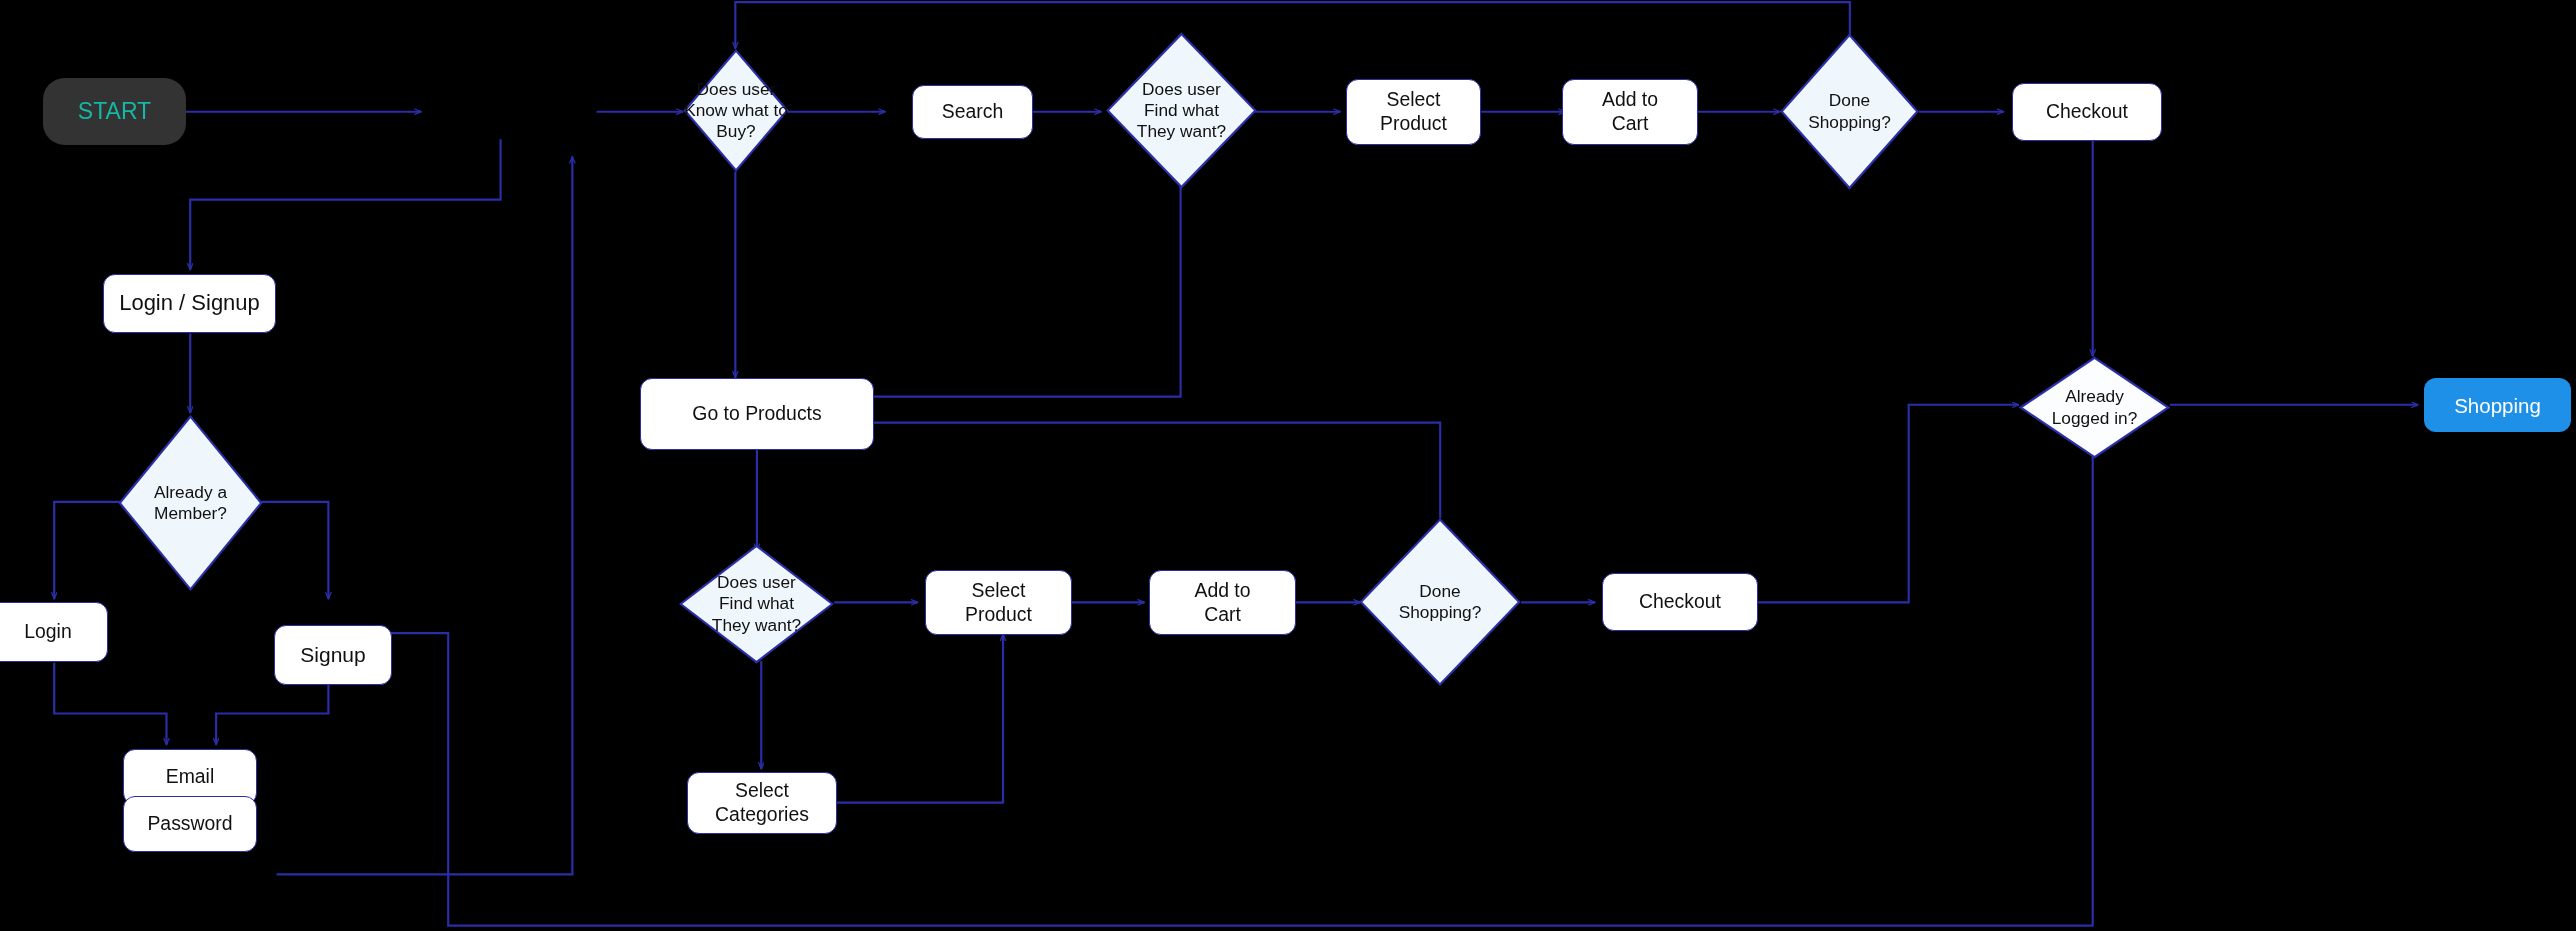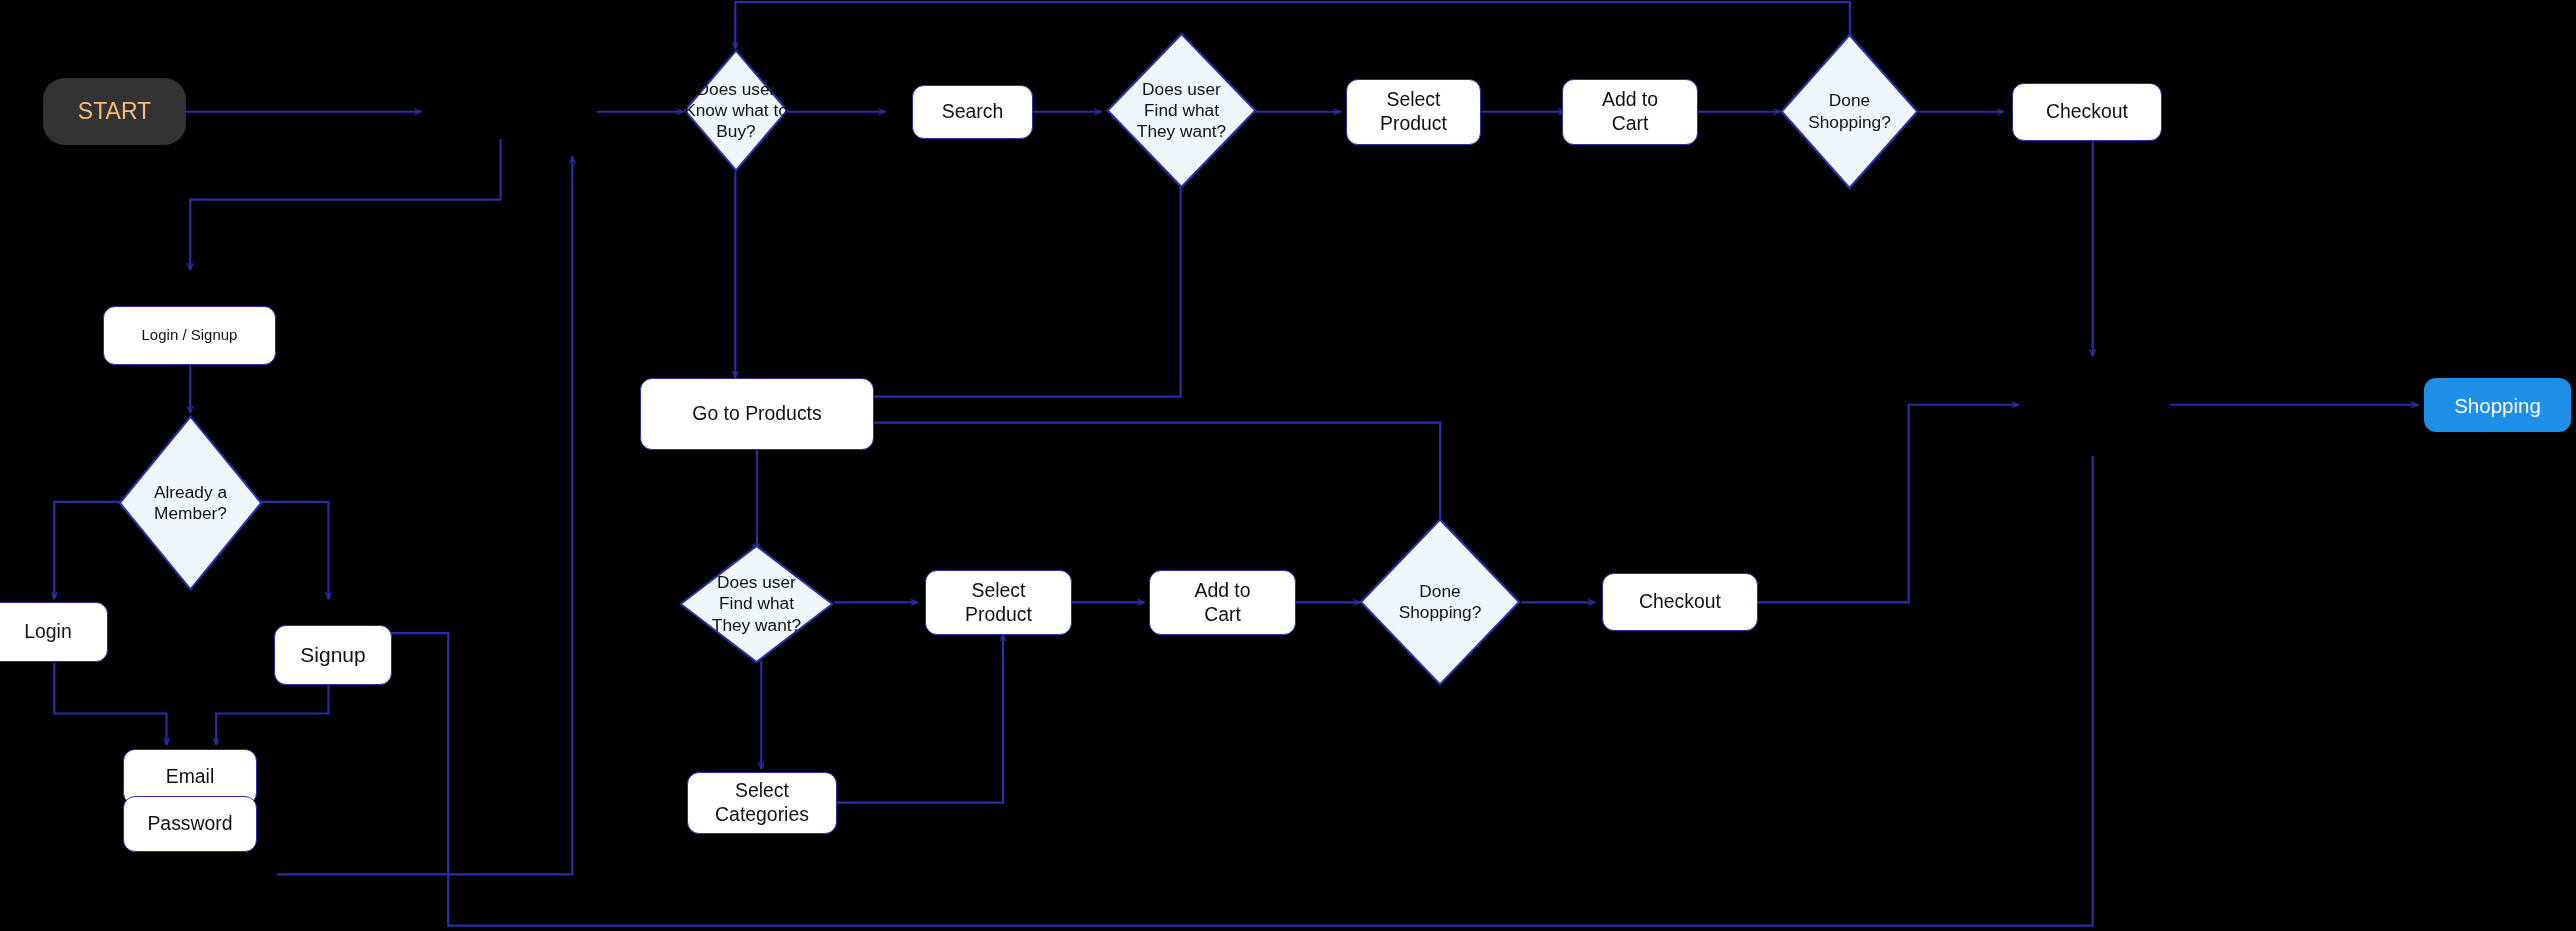--- a/index.html
+++ b/index.html
@@ -1,21 +1,21 @@
 <!DOCTYPE html>
 <html style="font-size:8.6px"><head>
 <meta charset="utf-8">
 <style>
   html,body{margin:0;padding:0;background:#000;}
   body{width:2576px;height:931px;overflow:hidden;font-family:"Liberation Sans",sans-serif;}
   #stage{position:relative;width:2576px;height:931px;background:#000;}
   svg#wires{position:absolute;left:0;top:0;width:2576px;height:931px;}
   .node{position:absolute;display:flex;align-items:center;justify-content:center;text-align:center;box-sizing:border-box;}
   .proc{background:#fff;border:1.6px solid #2a2fa8;border-radius:12px;color:#111;}
-  .term{background:#333333;border-radius:21.6px;color:#fdba74;}
+  .term{background:#333333;border-radius:21.6px;color:#14b8a6;}
   .hl{background:#1f90e8;border-radius:12px;color:#fff;}
   .diamond-wrap{position:absolute;}
   .diamond-wrap svg{position:absolute;left:0;top:0;}
   .diamond-label{position:absolute;left:0;top:0;width:100%;height:100%;display:flex;align-items:center;justify-content:center;text-align:center;color:#111;line-height:1.22;pointer-events:none;}
   .lbl{white-space:pre-line;line-height:1.22;}
 </style>
 </head>
 <body>
 
 <div id="stage">
@@ -140,21 +140,21 @@
     <div class="diamond-label" style="font-size:17.3px;">
       <span class="lbl">Done
 Shopping?</span>
     </div>
   </div>
 
   <div class="node proc" style="left:2012px;top:83px;width:150px;height:58px;font-size:19.4px;">
     <span class="lbl">Checkout</span>
   </div>
 
-  <div class="node proc" style="left:103px;top:274px;width:173px;height:59px;font-size:15px;margin-top:32px;">
+  <div class="node proc" style="left:103px;top:274px;width:173px;height:59px;font-size:22px;">
     <span class="lbl">Login / Signup</span>
   </div>
 
   <div class="diamond-wrap" style="left:118px;top:415px;width:145px;height:176px;">
     <svg width="145" height="176" viewBox="0 0 268 326">
       <polygon points="134,3 265,163 134,323 3,163" fill="#eff7fc" stroke="#2a2fa8" stroke-width="4"></polygon>
     </svg>
     <div class="diamond-label" style="font-size:17.3px;">
       <span class="lbl">Already a
 Member?</span>
@@ -214,19 +214,28 @@
 
   <div class="node proc" style="left:1602px;top:573px;width:156px;height:58px;font-size:19.4px;">
     <span class="lbl">Checkout</span>
   </div>
 
   <div class="node proc" style="left:687px;top:772px;width:150px;height:62px;font-size:19.4px;">
     <span class="lbl">Select
 Categories</span>
   </div>
 
+  <div class="diamond-wrap" style="left:2019px;top:356px;width:151px;height:103px;">
+    <svg width="151" height="103" viewBox="0 0 280 190">
+      <polygon points="140,3 277,95 140,187 3,95" fill="#fbfdfe" stroke="#2a2fa8" stroke-width="4"></polygon>
+    </svg>
+    <div class="diamond-label" style="font-size:17.3px;">
+      <span class="lbl">Already
+Logged in?</span>
+    </div>
+  </div>
 
   <div class="node hl" style="left:2424px;top:378px;width:147px;height:54px;font-size:20.5px;">
     <span class="lbl">Shopping</span>
   </div>
 
 </div>
 
 
 </body></html>

